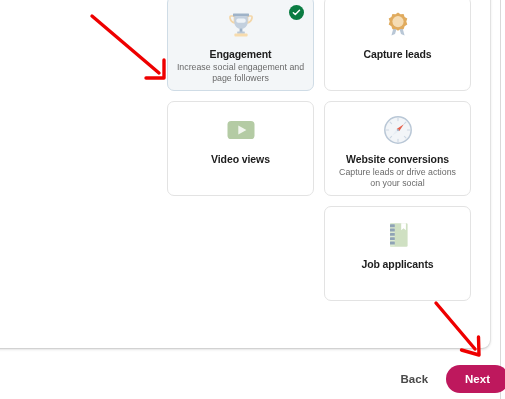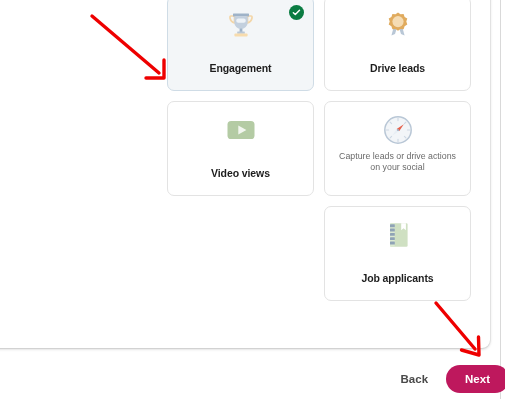--- a/index.html
+++ b/index.html
@@ -80,21 +80,21 @@
   .card-icon {
     height: 38px;
     display: flex;
     align-items: center;
     justify-content: center;
   }
   .card-title {
     font-size: 10.5px;
     font-weight: bold;
     color: #1d1d1d;
-    margin-top: 18px;
+    margin-top: 4px;
     letter-spacing: -0.1px;
   }
   .card-desc {
     font-size: 8.8px;
     color: #6a6a6a;
     text-align: center;
     line-height: 11px;
     margin-top: 2px;
     padding: 0 8px;
   }
@@ -178,32 +178,33 @@
             <path d="M27 9 H24.5 V16 A6.5 6.5 0 0 0 29 11 V9.8 A0.8 0.8 0 0 0 28.2 9 Z" fill="none" stroke="#f3d6a8" stroke-width="1.7" stroke-linejoin="round"></path>
             <rect x="10" y="6.5" width="16" height="3" rx="0.6" fill="#9fb3c8"></rect>
             <path d="M11.3 9.5 H24.7 V15.2 A6.7 6.7 0 0 1 18 21.9 A6.7 6.7 0 0 1 11.3 15.2 Z" fill="#c3d0de"></path>
             <rect x="13.2" y="11.6" width="9.6" height="4.2" rx="2.1" fill="#eef3f8"></rect>
             <rect x="16.6" y="21.5" width="2.8" height="3.6" fill="#9fb3c8"></rect>
             <rect x="14.2" y="24.6" width="7.6" height="2.2" rx="0.5" fill="#b9c7d6"></rect>
             <rect x="11.4" y="26.5" width="13.2" height="3.1" rx="1" fill="#f7dcae"></rect>
           </svg>
         </span>
         <div class="card-title">Engagement</div>
+        <div class="card-desc">Increase social engagement and page followers</div>
       </div>
 
       <div class="card">
         <span class="card-icon">
           <svg width="36" height="36" viewBox="0 0 36 36" aria-hidden="true">
             <path d="M13.6 20.5 L11.4 28.6 L15 26.9 L16.5 22.2 Z" fill="#b9c7d6"></path>
             <path d="M22.4 20.5 L24.6 28.6 L21 26.9 L19.5 22.2 Z" fill="#b9c7d6"></path>
             <path d="M18 5.4 l2.5 1.9 3.1 -0.3 1 3 2.7 1.6 -1 3 1 3 -2.7 1.6 -1 3 -3.1 -0.3 -2.5 1.9 -2.5 -1.9 -3.1 0.3 -1 -3 -2.7 -1.6 1 -3 -1 -3 2.7 -1.6 1 -3 3.1 0.3 Z" fill="#e0ab5e"></path>
             <circle cx="18" cy="14.6" r="5.6" fill="#f5dcb4"></circle>
           </svg>
         </span>
-        <div class="card-title">Drive leads</div>
+        <div class="card-title">Capture leads</div>
       </div>
 
     </div>
 
     <div class="grid-row">
 
       <div class="card">
         <span class="card-icon">
           <svg width="36" height="36" viewBox="0 0 36 36" aria-hidden="true">
             <rect x="4.5" y="9" width="27" height="18" rx="3.6" fill="#b4cba4"></rect>
@@ -225,20 +226,21 @@
               <line x1="10.1" y1="10.1" x2="11.6" y2="11.6"></line>
               <line x1="24.4" y1="24.4" x2="25.9" y2="25.9"></line>
               <line x1="25.9" y1="10.1" x2="24.4" y2="11.6"></line>
               <line x1="11.6" y1="24.4" x2="10.1" y2="25.9"></line>
             </g>
             <path d="M23.8 12.2 L16.7 16.9 L12.2 23.8 L19.3 19.1 Z" fill="#e8eef4"></path>
             <path d="M23.8 12.2 L16.7 16.9 L19.3 19.1 Z" fill="#e8604a"></path>
             <circle cx="18" cy="18" r="1.1" fill="#9fb3c8"></circle>
           </svg>
         </span>
+        <div class="card-title">Website conversions</div>
         <div class="card-desc">Capture leads or drive actions on your social</div>
       </div>
 
     </div>
 
     <div class="grid-row">
 
       <div class="card placeholder"></div>
 
       <div class="card">

